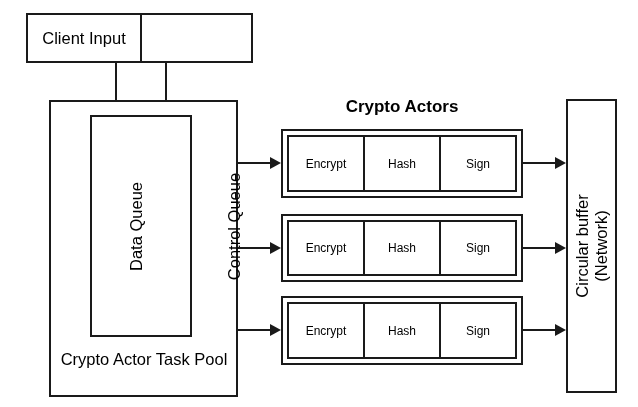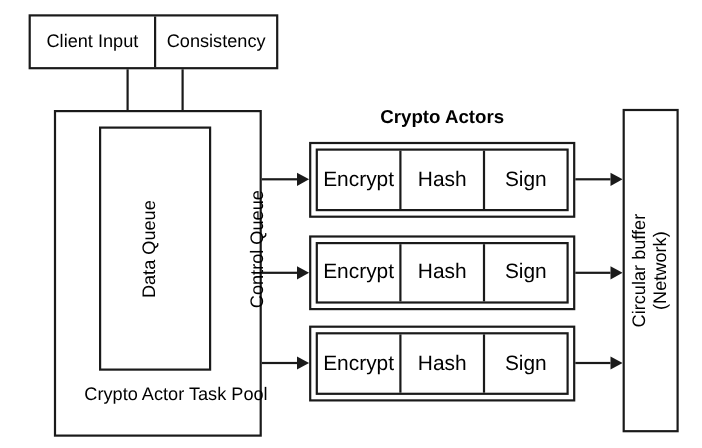--- a/index.html
+++ b/index.html
@@ -65,21 +65,21 @@
     border: 2px solid #1a1a1a;
     height: 100%;
     display: flex;
     box-sizing: border-box;
   }
   .actor-cell {
     flex: 1;
     display: flex;
     align-items: center;
     justify-content: center;
-    font-size: 19px;
+    font-size: 12px;
   }
   .actor-div { width: 2px; background: #1a1a1a; }
   
   .arrow-v { width: 12px; }
   .arrow-v .shaft { width: 2px; background: #1a1a1a; margin: 0 auto; }
   .arrow-v .head {
     width: 0; height: 0;
     border-left: 6px solid transparent;
     border-right: 6px solid transparent;
     border-top: 11px solid #1a1a1a;
@@ -94,36 +94,32 @@
   }
   .title {
     font-size: 17px;
     text-align: center;
     white-space: nowrap;
   }
   .pool-label {
     font-size: 16.5px;
     line-height: 21px;
     text-align: center;
-    margin-left: 16px;
   }
 </style>
 </head>
 <body>
 
 <div class="diagram">
 
   <div class="abs box top-group" style="left:26px; top:13px; width:227px; height:50px;">
     <div class="top-cell" style="width:112px;">
       <span class="lbl">Client Input</span>
     </div>
     <div class="vdiv"></div>
-    <div class="top-cell" style="flex:1;">
-      <span class="lbl">Consistency</span>
-    </div>
   </div>
 
   <div class="abs arrow-v" style="left:110px; top:63px;">
     <div class="shaft" style="height:41px;"></div>
     <div class="head"></div>
   </div>
   <div class="abs arrow-v" style="left:160px; top:63px;">
     <div class="shaft" style="height:41px;"></div>
     <div class="head"></div>
   </div>

